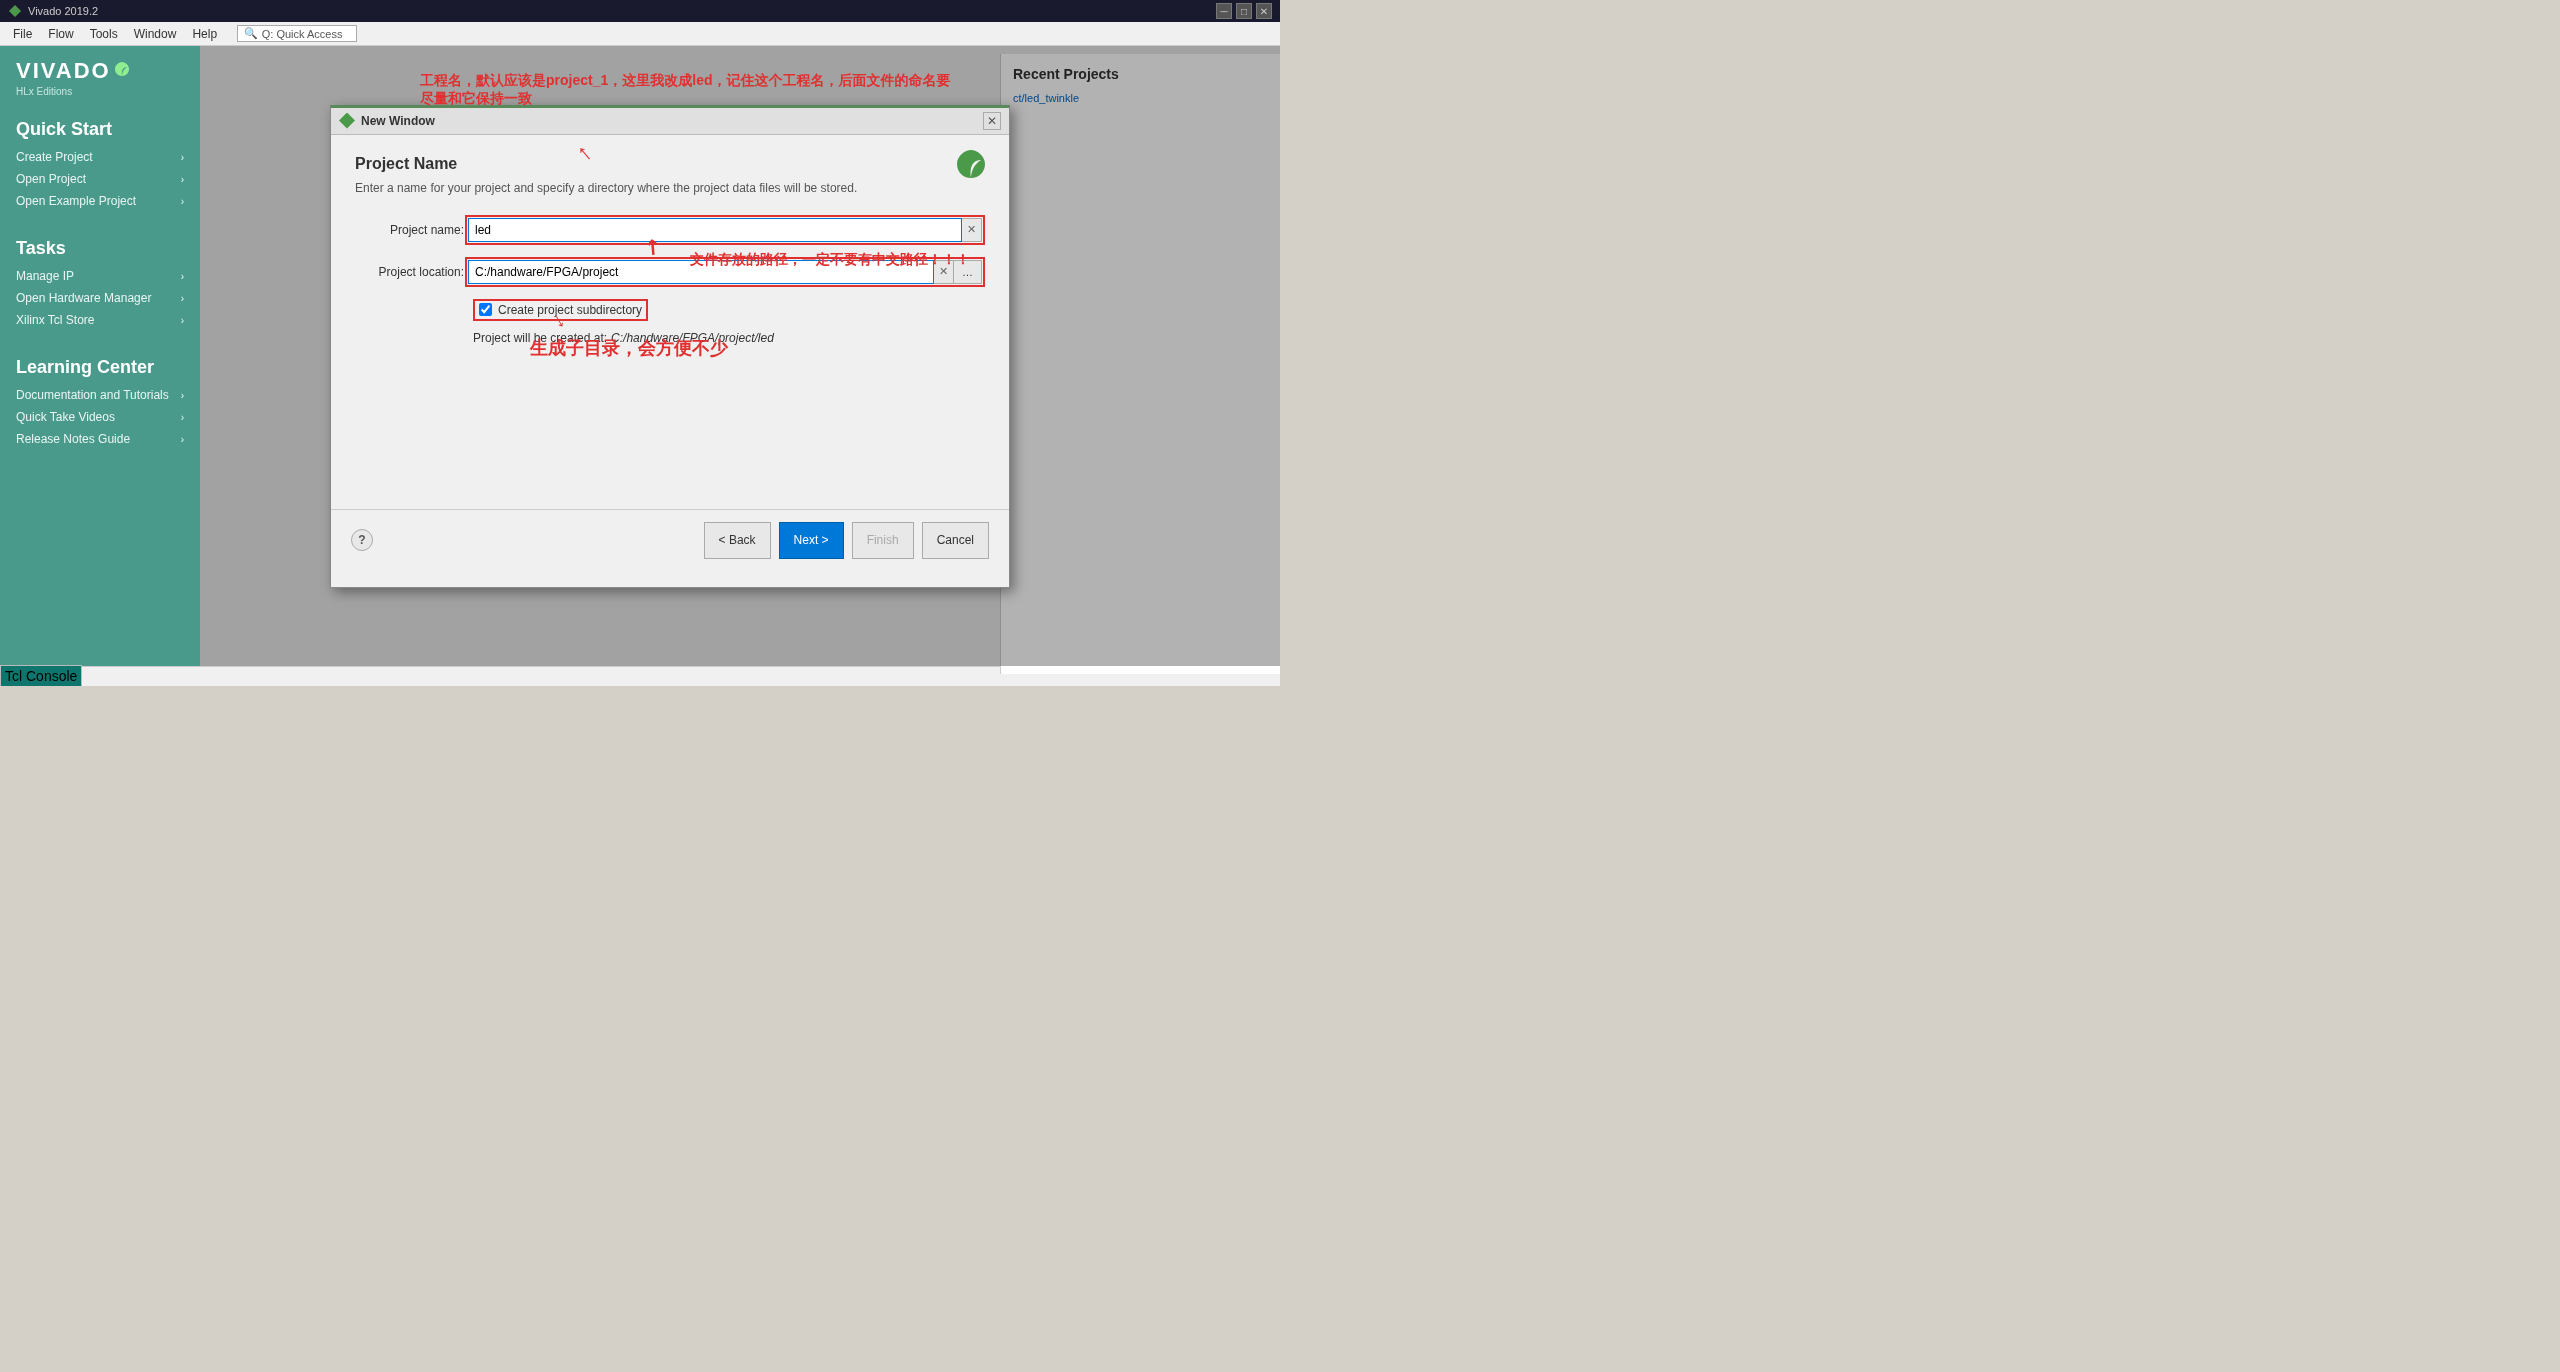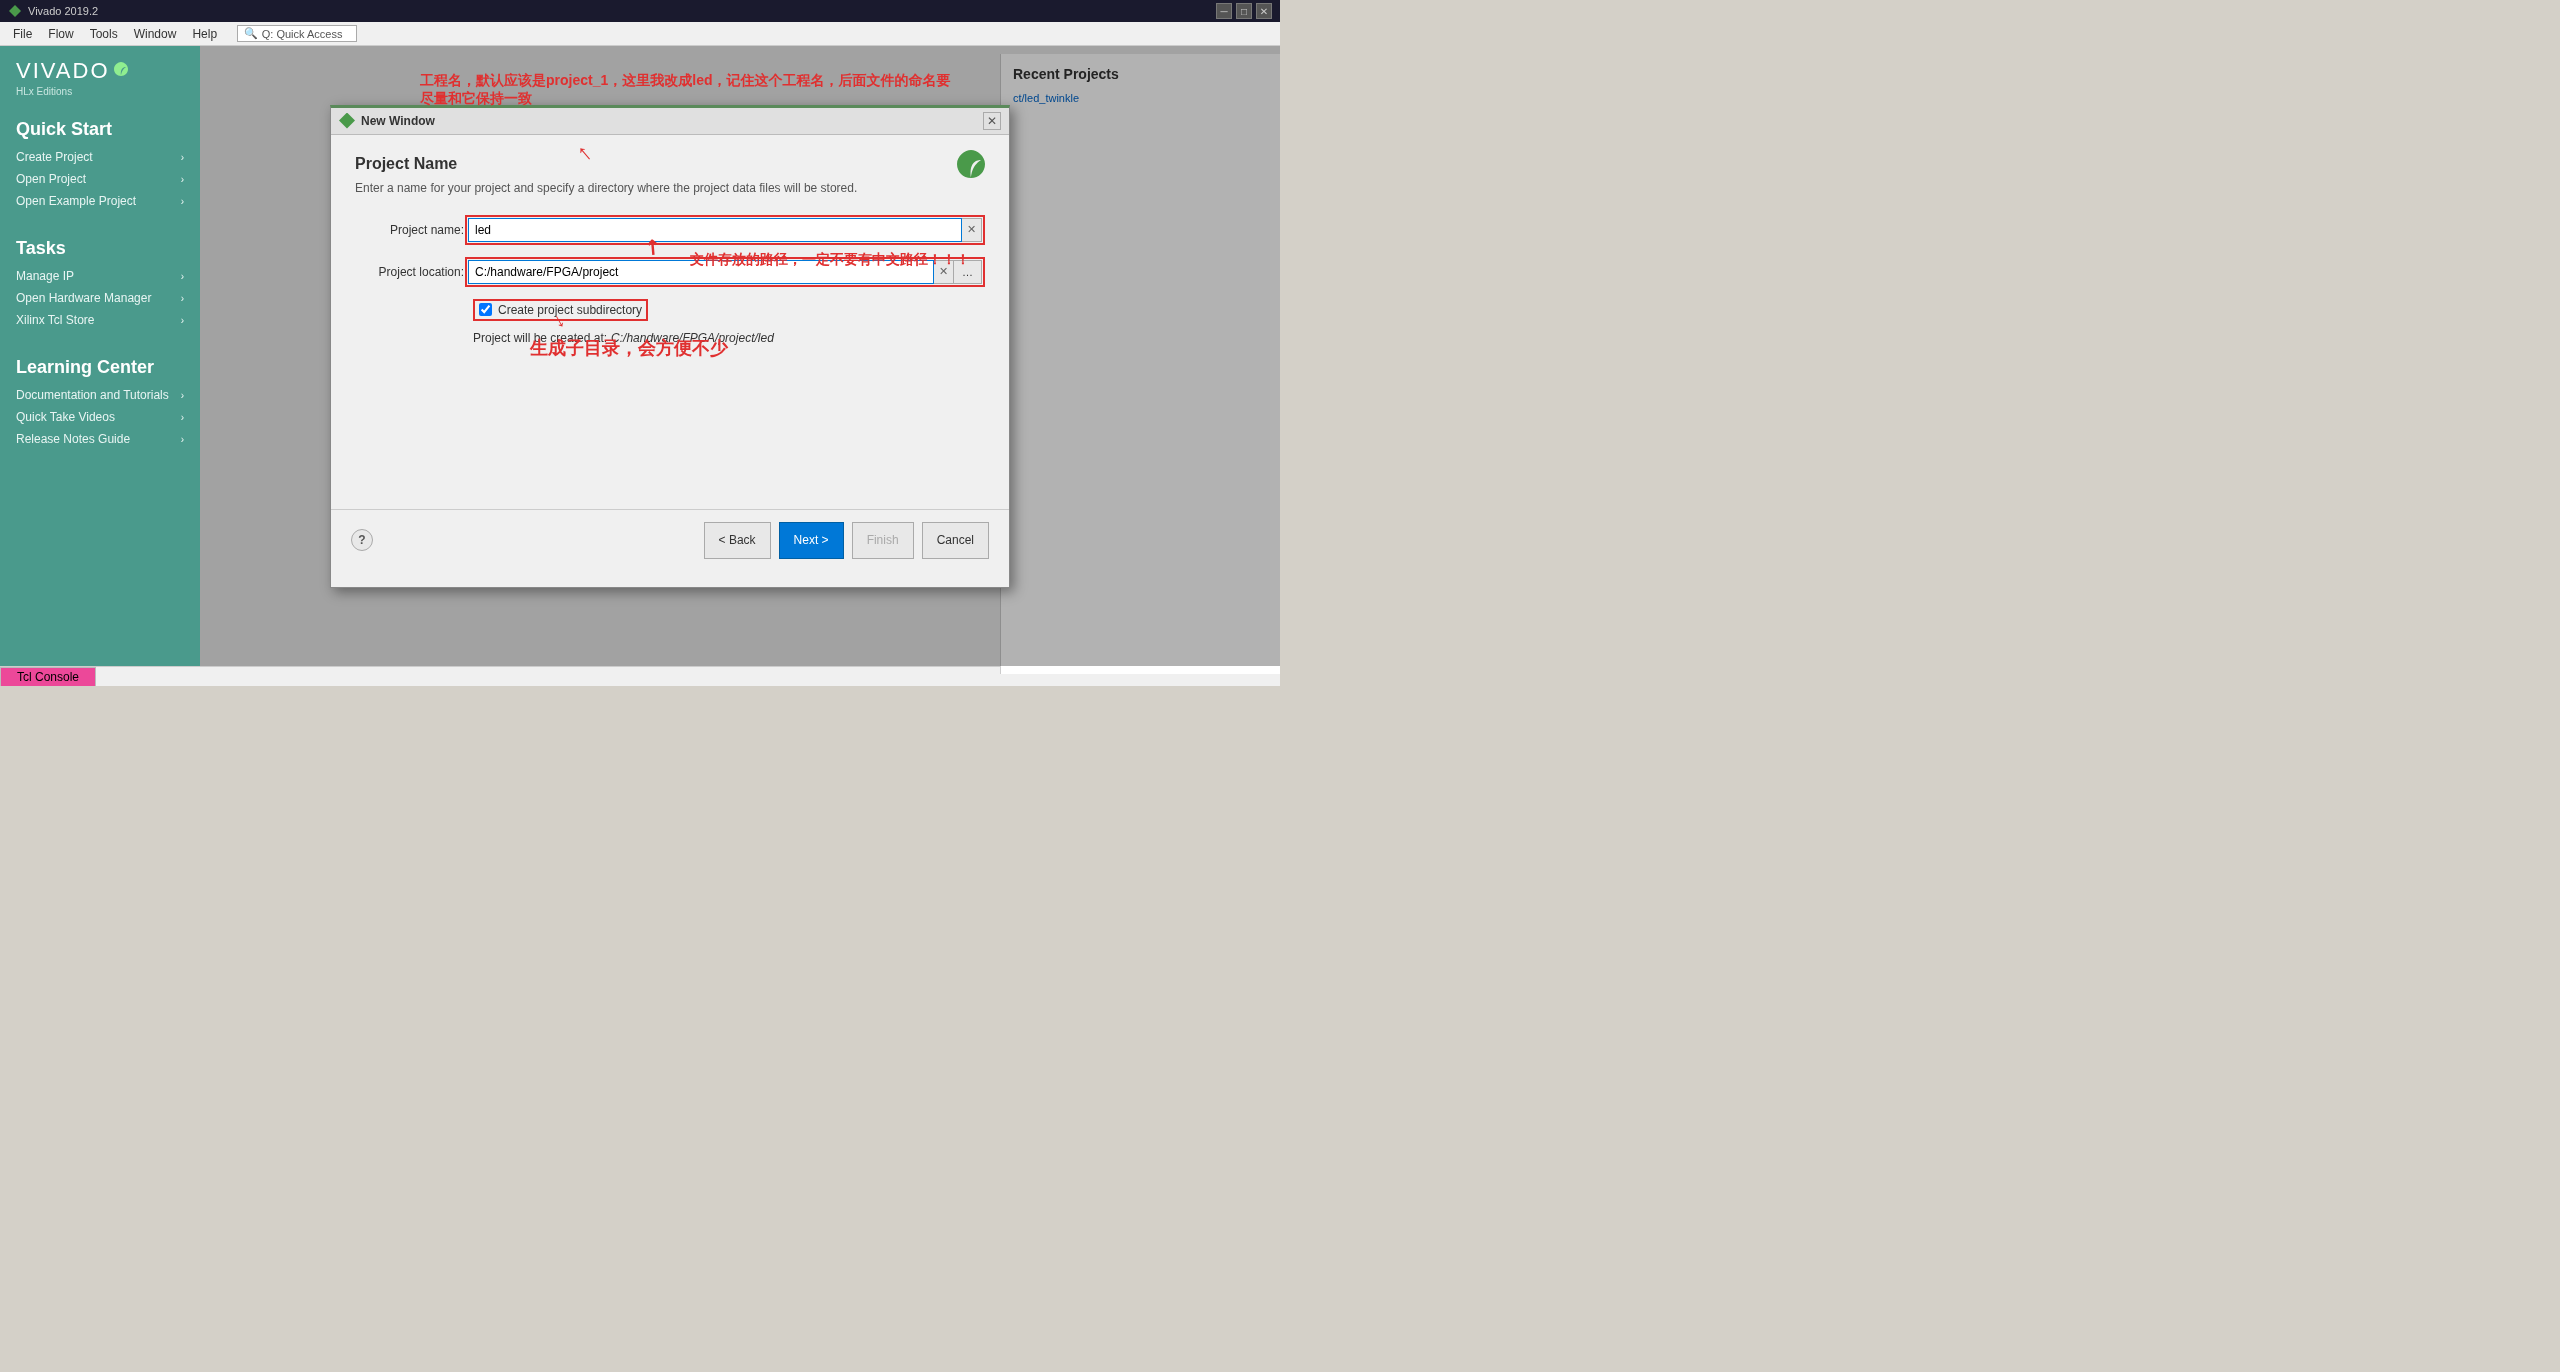--- a/index.html
+++ b/index.html
@@ -66,21 +66,21 @@
     
     .logo-area {
       padding: 12px 16px;
       display: flex;
       align-items: center;
       gap: 8px;
     }
     .logo-text {
       color: white;
       font-size: 22px;
-      font-weight: normal;
+      font-weight: bold;
       letter-spacing: 2px;
     }
 
     
     .sidebar-section {
       margin-bottom: 0;
     }
     .sidebar-section-title {
       color: white;
       font-size: 18px;
@@ -142,25 +142,25 @@
       align-items: center;
       padding: 0 8px;
       border-top: 1px solid #ccc;
       font-size: 11px;
       color: #333;
       justify-content: space-between;
     }
 
     
     .tcl-tab {
-      background: #ec4899;
+      background: #0f766e;
       border: 1px solid #bbb;
       border-bottom: none;
-      padding: 2px 16px;
-      font-size: 12px;
+      padding: 2px 4px;
+      font-size: 14px;
       cursor: pointer;
     }
 
     
     .dialog-overlay {
       position: absolute;
       top: 0; left: 0; right: 0; bottom: 0;
       background: rgba(0,0,0,0.3);
       display: flex;
       align-items: center;

